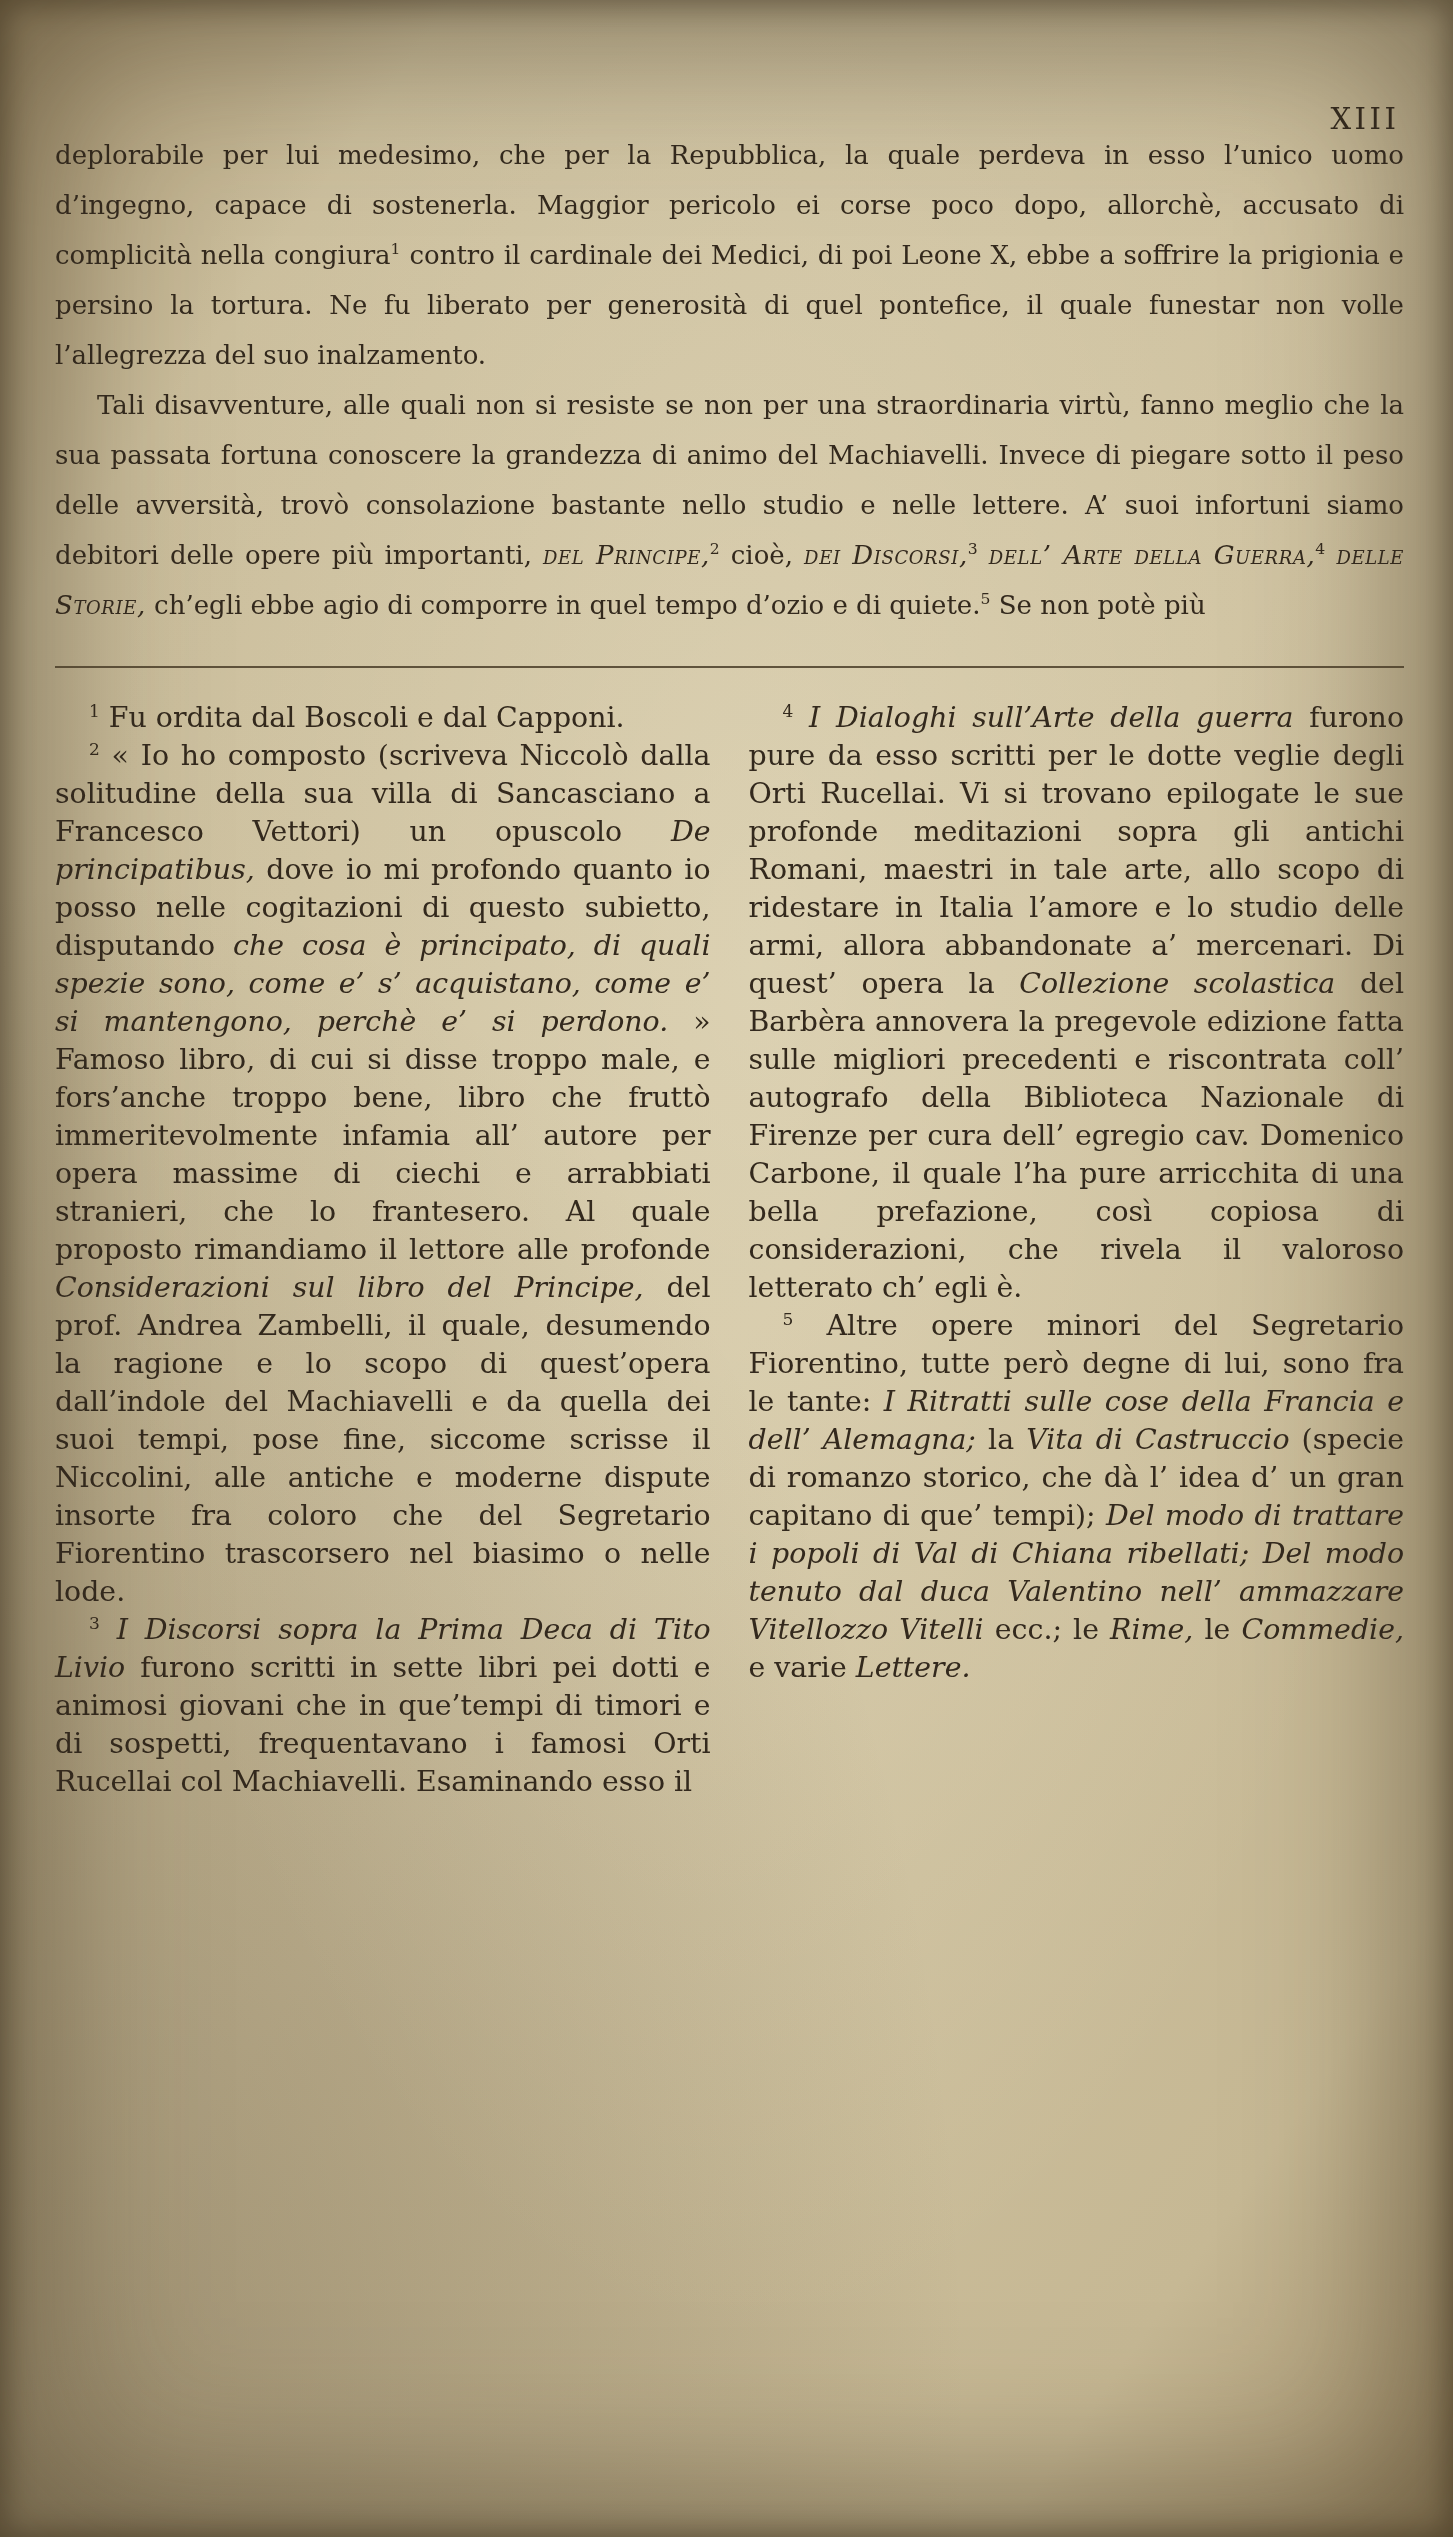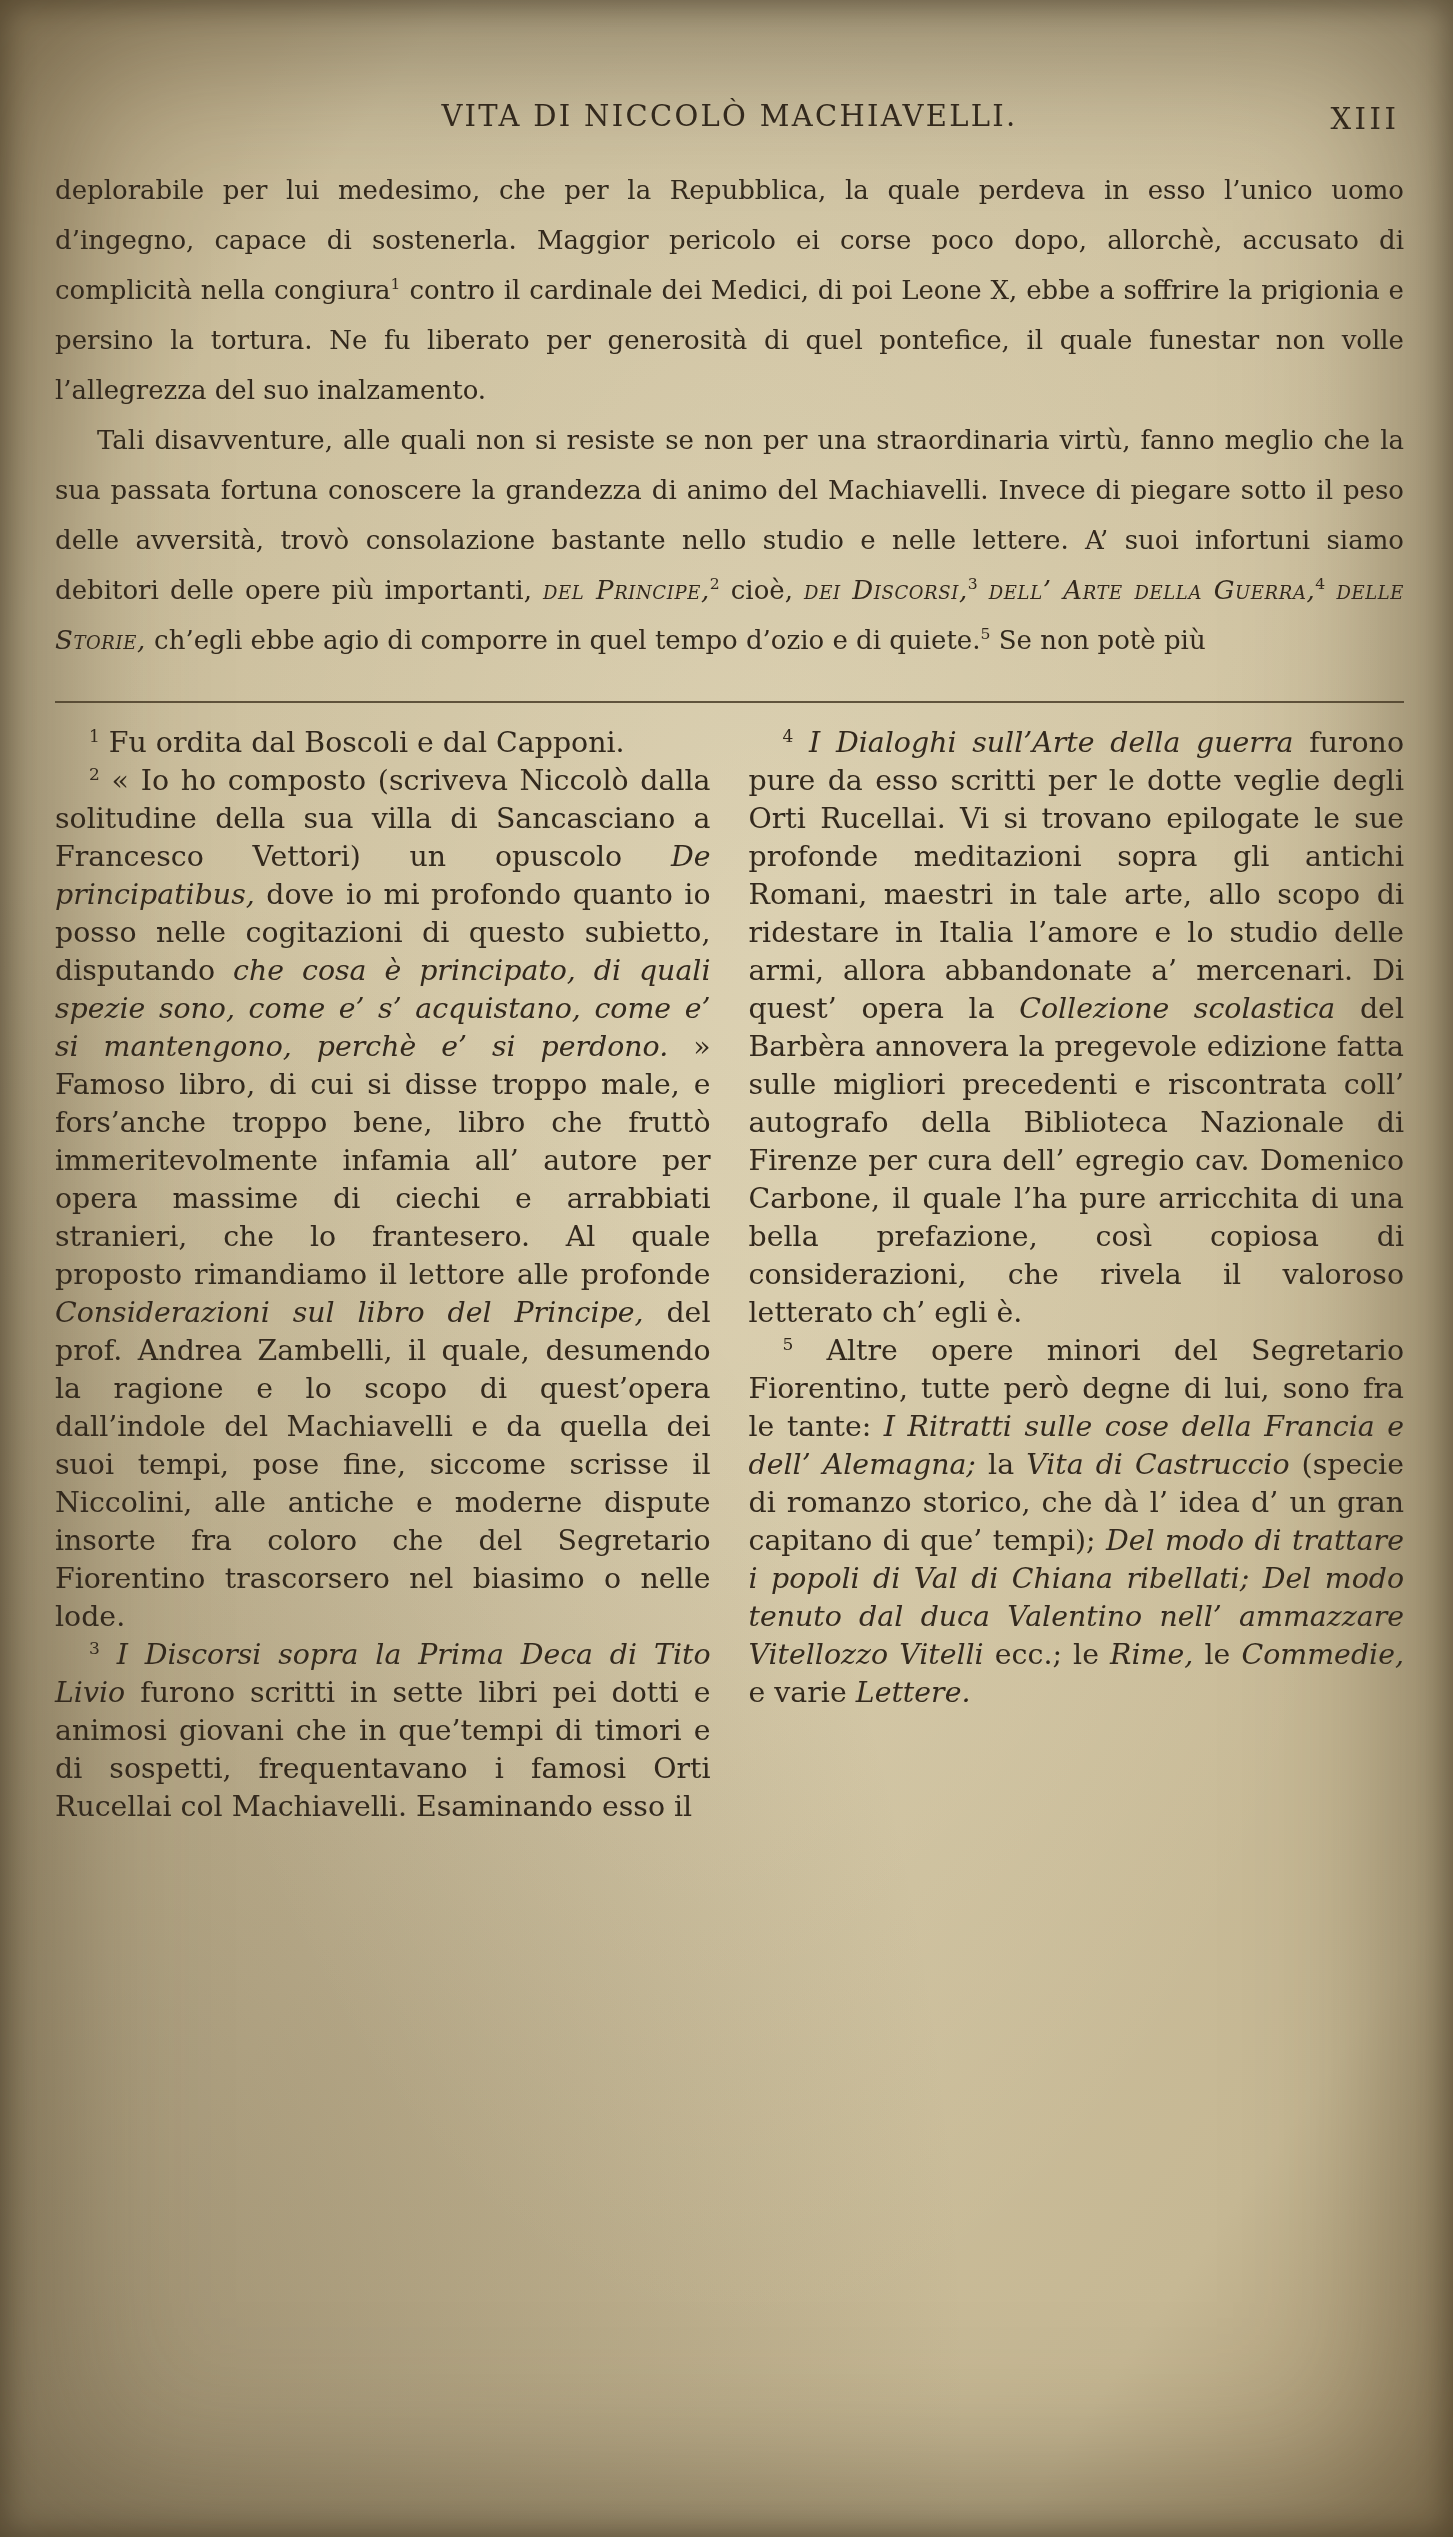--- a/index.html
+++ b/index.html
@@ -56,38 +56,37 @@
   .footnote-rule{
     border:none;
     border-top:2.3px solid var(--rule);
     margin:36px 0 0 0;
     width:100%;
     opacity:0.85;
   }
   .footnotes{
     display:flex;
     gap:38px;
-    margin-top:21px;
+    margin-top:31px;
     font-size:28.4px;
     line-height:38px;
     text-align:justify;
   }
   .fn-col{flex:1 1 0;min-width:0;}
   .footnote{margin:0;text-indent:34px;}
   .footnote.cont{text-indent:0;}
 </style>
 </head>
 <body>
 
 <div class="page-shade"></div>
 
 <div class="page">
 
   <header class="running-head">
-    <span class="head-title">VITA DI NICCOLÒ MACHIAVELLI.</span>
     <span class="head-number">XIII</span>
   </header>
 
   <main class="body-text">
     <p class="para"><span class="seg-n">deplorabile per lui medesimo, che per la Repubblica, la quale perdeva in esso l’unico uomo d’ingegno, capace di sostenerla. Maggior pericolo ei corse poco dopo, allorchè, accusato di complicità nella congiura</span><span class="seg-sup">1</span><span class="seg-n"> contro il cardinale dei Medici, di poi Leone X, ebbe a soffrire la prigionia e persino la tortura. Ne fu liberato per generosità di quel pontefice, il quale funestar non volle l’allegrezza del suo inalzamento.</span></p>
     <p class="para indent"><span class="seg-n">Tali disavventure, alle quali non si resiste se non per una straordinaria virtù, fanno meglio che la sua passata fortuna conoscere la grandezza di animo del Machiavelli. Invece di piegare sotto il peso delle avversità, trovò consolazione bastante nello studio e nelle lettere. A’ suoi infortuni siamo debitori delle opere più importanti, </span><span class="seg-sc">del Principe,</span><span class="seg-sup">2</span><span class="seg-n"> cioè, </span><span class="seg-sc">dei Discorsi,</span><span class="seg-sup">3</span><span class="seg-n"> </span><span class="seg-sc">dell’ Arte della Guerra,</span><span class="seg-sup">4</span><span class="seg-n"> </span><span class="seg-sc">delle Storie,</span><span class="seg-n"> ch’egli ebbe agio di comporre in quel tempo d’ozio e di quiete.</span><span class="seg-sup">5</span><span class="seg-n"> Se non potè più</span></p>
   </main>
 
   <hr class="footnote-rule">
 

